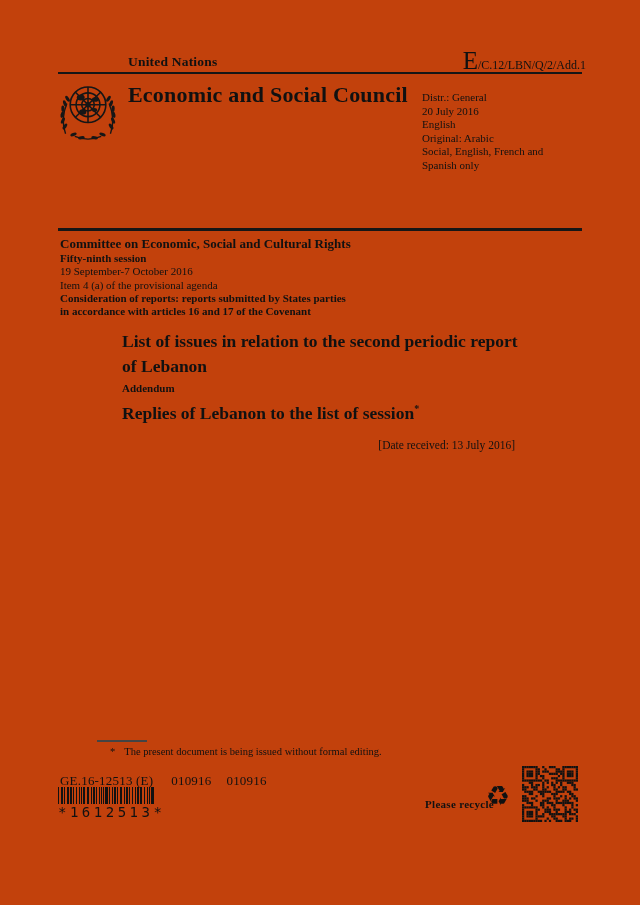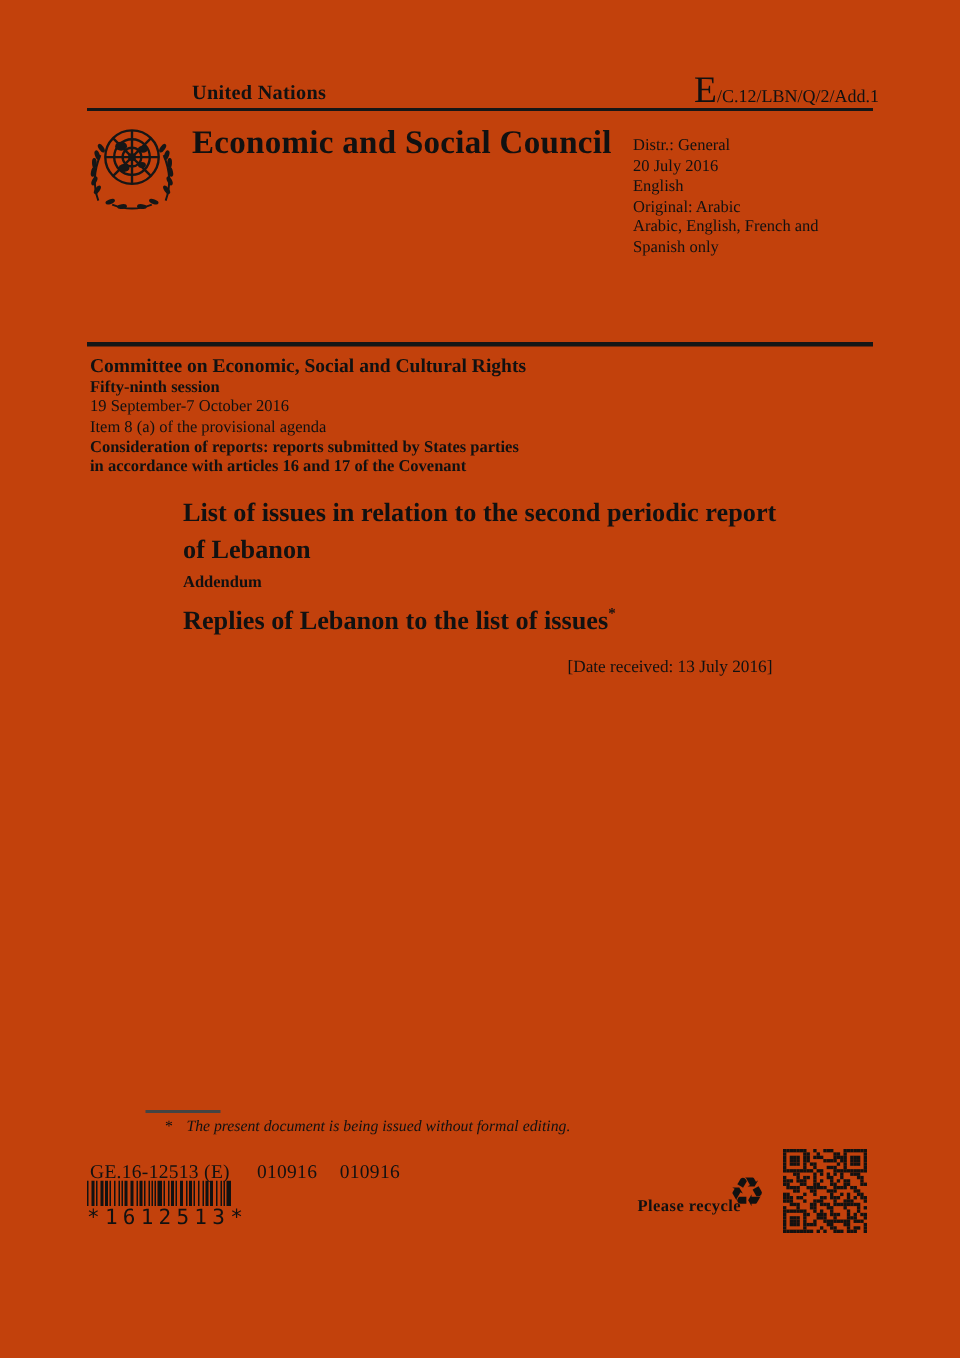--- a/index.html
+++ b/index.html
@@ -27,21 +27,21 @@
   .committee .c-title{font-size:13px;font-weight:bold;margin-bottom:2px;}
   .bold{font-weight:bold;}
   .main-title{left:122px;top:329px;width:412px;font-size:17.5px;font-weight:bold;line-height:25px;}
   .addendum{left:122px;top:382px;font-size:11px;font-weight:bold;}
   .subtitle{left:122px;top:403px;font-size:17.5px;font-weight:bold;}
   .subtitle sup{font-size:10px;vertical-align:super;}
   .date-received{left:119px;top:439px;width:396px;text-align:right;font-size:11.5px;}
   .footnote-rule{left:97px;top:740px;width:50px;height:1.8px;background:#444;}
   .footnote{left:110px;top:746px;font-size:10.5px;}
   .footnote .fn-marker{display:inline-block;}
-  .footnote .fn-text{margin-left:9px;font-style:italic;}
+  .footnote .fn-text{margin-left:9px;}
   .ge-line{left:60px;top:773px;font-size:13px;letter-spacing:.2px;}
   .ge-line .gap1{margin-left:18px;}
   .ge-line .gap2{margin-left:15px;}
   .barcode{left:58px;top:787px;width:96px;}
   .barcode-bars{height:17px;width:96px;overflow:hidden;white-space:nowrap;font-size:0;}
   .barcode-label{font-family:"DejaVu Sans Mono", monospace;font-size:14px;letter-spacing:3.5px;margin-top:0px;color:#111;}
   .recycle-text{left:425px;top:798px;font-size:11px;font-weight:bold;letter-spacing:.3px;}
   .recycle-glyph{left:486px;top:782px;font-size:27px;line-height:27px;font-family:"DejaVu Sans", sans-serif;}
   .qr{left:522px;top:766px;width:56px;height:56px;}
 </style>
@@ -102,39 +102,39 @@
     </svg>
   </div>
 
   <div class="abs council-title">Economic and Social Council</div>
 
   <div class="abs distr">
     <div>Distr.: General</div>
     <div>20 July 2016</div>
     <div>English</div>
     <div>Original: Arabic</div>
-    <div>Arabic, English, French and</div>
+    <div>Social, English, French and</div>
     <div>Spanish only</div>
   </div>
 
   <div class="abs rule section-rule"></div>
 
   <div class="abs committee">
     <div class="c-title">Committee on Economic, Social and Cultural Rights</div>
     <div class="bold">Fifty-ninth session</div>
     <div>19 September-7 October 2016</div>
-    <div>Item 8 (a) of the provisional agenda</div>
+    <div>Item 4 (a) of the provisional agenda</div>
     <div class="bold">Consideration of reports: reports submitted by States parties</div>
     <div class="bold">in accordance with articles 16 and 17 of the Covenant</div>
   </div>
 
   <div class="abs main-title">List of issues in relation to the second periodic report of Lebanon</div>
   <div class="abs addendum">Addendum</div>
   <div class="abs subtitle">
-    <span>Replies of Lebanon to the list of issues</span><sup>*</sup>
+    <span>Replies of Lebanon to the list of session</span><sup>*</sup>
   </div>
   <div class="abs date-received">[Date received: 13 July 2016]</div>
 
   <div class="abs footnote-rule"></div>
   <div class="abs footnote">
     <span class="fn-marker">*</span><span class="fn-text">The present document is being issued without formal editing.</span>
   </div>
 
   <div class="abs ge-line">
     <span>GE.16-12513 (E)</span><span class="gap1">010916</span><span class="gap2">010916</span>

